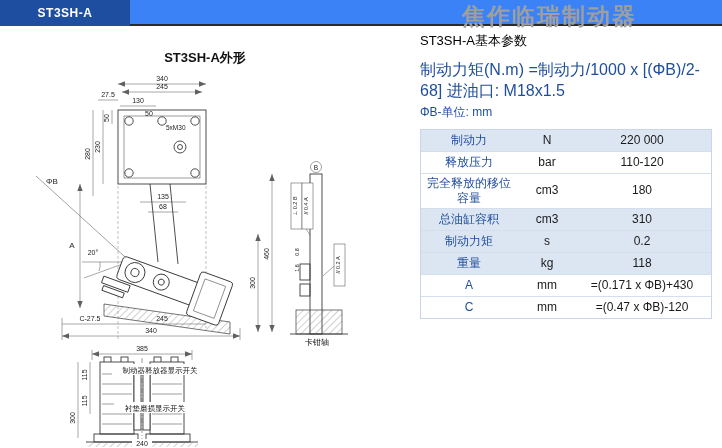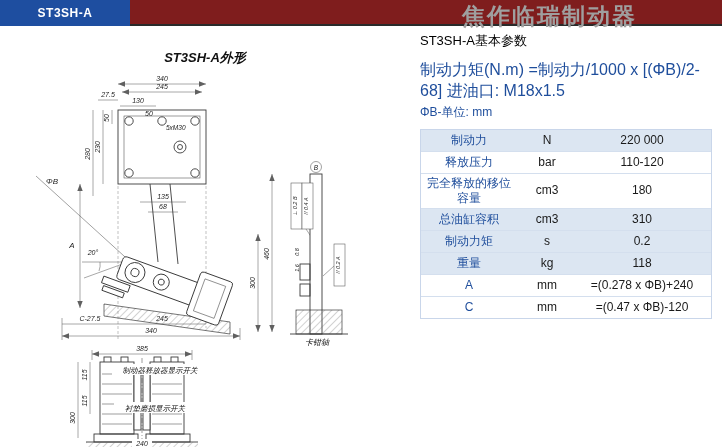--- a/index.html
+++ b/index.html
@@ -1,24 +1,24 @@
 <!DOCTYPE html>
 <html style="--color-accent: #1e4ea0; --color-rowShade: #dce6f2; --color-textBlue: #1f4e9c; --color-watermarkGray: #9f9f9f;"><head>
 <meta charset="utf-8">
 <style>
   html,body { margin:0; padding:0; background:#ffffff; font-family:"Liberation Sans","DejaVu Sans",sans-serif; }
   .page { position:relative; width:722px; height:448px; background:#fff; overflow:hidden; }
 
-  .topbar { position:absolute; top:0; left:0; width:722px; height:26px; border-bottom:2px solid #2a2a2a; box-sizing:border-box; background:#7f1d1d; }
+  .topbar { position:absolute; top:0; left:0; width:722px; height:26px; border-bottom:2px solid #2a2a2a; box-sizing:border-box; background:#3b82f6; }
   .tab { position:absolute; top:0; left:0; width:130px; height:26px; background:var(--color-accent,#1e4ea0);
          color:#fff; font-weight:bold; font-size:12px; display:flex; align-items:center; justify-content:center; letter-spacing:.5px; }
   .watermark { position:absolute; top:1px; left:462px; font-size:23px; font-weight:bold;
                color:var(--color-watermarkGray,#9f9f9f); letter-spacing:2px; white-space:nowrap; z-index:3; }
 
-  .drawing-pane { position:absolute; top:26px; left:0; width:425px; height:372px;font-style:italic; }
+  .drawing-pane { position:absolute; top:26px; left:0; width:425px; height:372px; }
   .drawing-pane svg { display:block; }
 
   .params-pane { position:absolute; top:32px; left:420px; width:298px; }
   .params-title { font-size:13px; font-weight:normal; color:#000; margin:0 0 10px 0; }
   .formula { color:var(--color-textBlue,#1f4e9c); font-size:16px; line-height:1.3; margin:0 0 2px 0; }
   .unitnote { color:var(--color-textBlue,#1f4e9c); font-size:12px; margin:0 0 8px 0; }
 
   .ptable { width:292px; border:1px solid #c9d6ea; font-size:12px; box-sizing:border-box; }
   .trow { display:grid; grid-template-columns:96px 60px 130px; min-height:21px; align-items:center; text-align:center; background:#fff; }
   .trow:not(:first-child) { border-top:1px solid #d4dfee; }
@@ -239,21 +239,21 @@
         <div class="cell value">0.2</div>
       </div>
       <div class="trow shaded">
         <div class="cell name">重量</div>
         <div class="cell unit">kg</div>
         <div class="cell value">118</div>
       </div>
       <div class="trow">
         <div class="cell name">A</div>
         <div class="cell unit">mm</div>
-        <div class="cell value">=(0.278 x ΦB)+240</div>
+        <div class="cell value">=(0.171 x ΦB)+430</div>
       </div>
       <div class="trow">
         <div class="cell name">C</div>
         <div class="cell unit">mm</div>
         <div class="cell value">=(0.47 x ΦB)-120</div>
       </div>
     </div>
   </div>
 
 </div>

